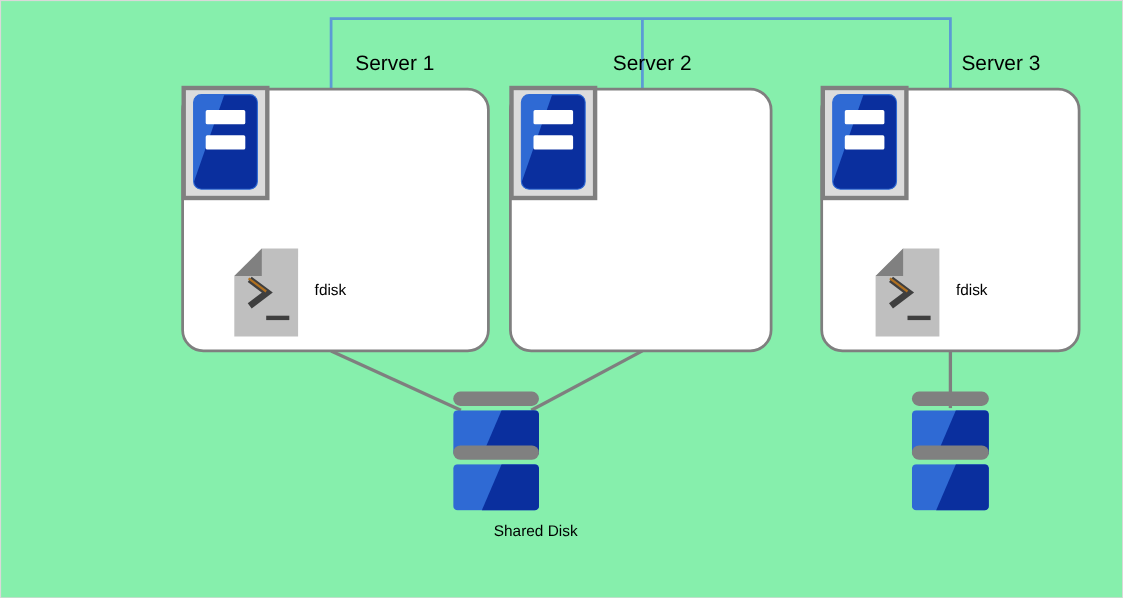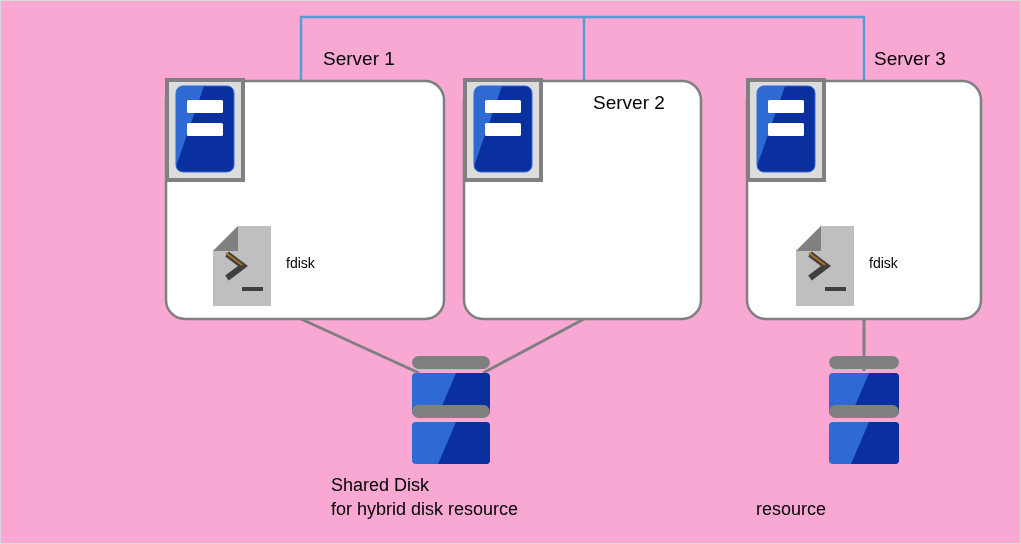--- a/index.html
+++ b/index.html
@@ -8,21 +8,21 @@
     padding: 0;
     background: #ffffff;
   }
   body {
     font-family: "Liberation Sans", sans-serif;
   }
   #canvas {
     position: relative;
     width: 1021px;
     height: 544px;
-    background: #f9a8d4;
+    background: #86efac;
     border: 1px solid #d9d9d9;
     box-sizing: border-box;
     overflow: hidden;
   }
 
   
   .layer {
     position: absolute;
     left: 0;
     top: 0;
@@ -42,22 +42,22 @@
     white-space: nowrap;
     line-height: 1.18;
   }
   .server-label {
     font-size: 19px;
   }
   .fdisk-label {
     font-size: 14px;
   }
   .caption {
-    font-size: 18px;
-    text-align: left;
+    font-size: 14px;
+    text-align: center;
     white-space: pre;
     line-height: 1.35;
   }
 </style>
 </head>
 <body>
 
 <div id="canvas">
 
   <svg class="layer layer-lines" viewBox="0 0 1021 544" xmlns="http://www.w3.org/2000/svg">
@@ -183,27 +183,25 @@
         <rect x="828" y="421" width="70" height="42" fill="#2f6ad4"></rect>
         <polygon points="868,421 898,421 898,463 850,463" fill="#0a2f9e"></polygon>
       </g>
     </g>
   </svg>
 
   <div class="layer layer-text">
 
     <div class="lbl server-label" style="left:322px; top:47px;">Server 1</div>
 
-    <div class="lbl server-label" style="left:592px; top:47px;margin-top:44px;">Server 2</div>
+    <div class="lbl server-label" style="left:556px; top:47px;">Server 2</div>
 
     <div class="lbl server-label" style="left:873px; top:47px;text-align:right;">Server 3</div>
 
     <div class="lbl fdisk-label" style="left:285px; top:254px;">fdisk</div>
 
     <div class="lbl fdisk-label" style="left:868px; top:254px;">fdisk</div>
 
     <div class="lbl caption" style="left:330px; top:472px; width:312px;">Shared Disk</div>
-    <div class="lbl caption" style="left:330px; top:496px; width:312px;">for hybrid disk resource</div>
-
-    <div class="lbl caption" style="left:755px; top:496px; width:215px;">resource</div>
+
 
   </div>
 </div>
 
 </body></html>

